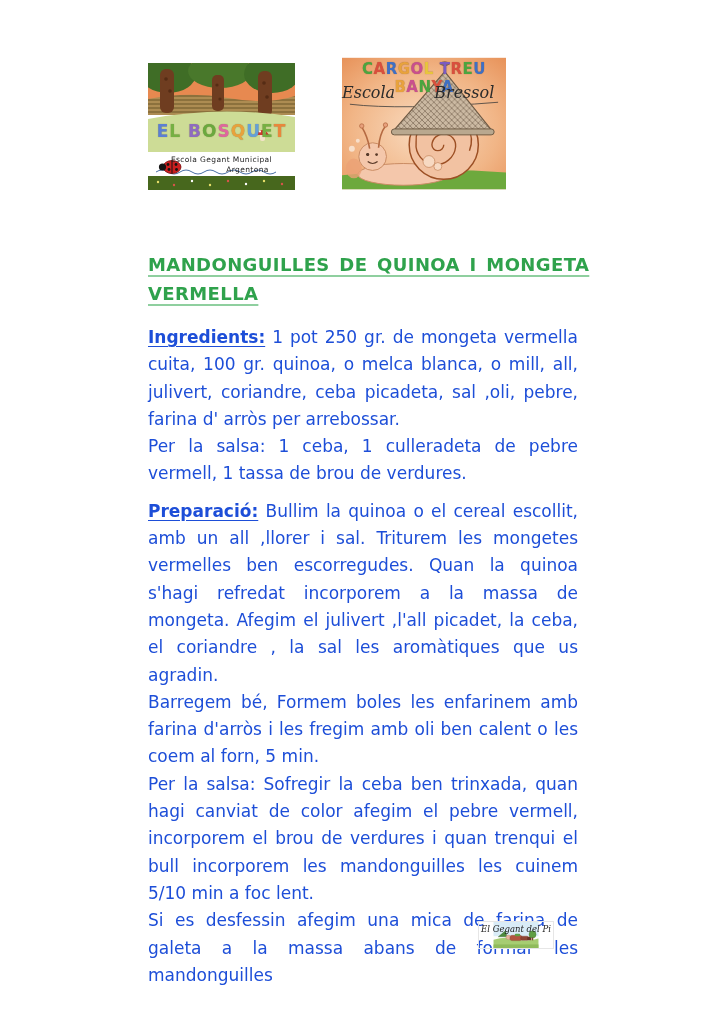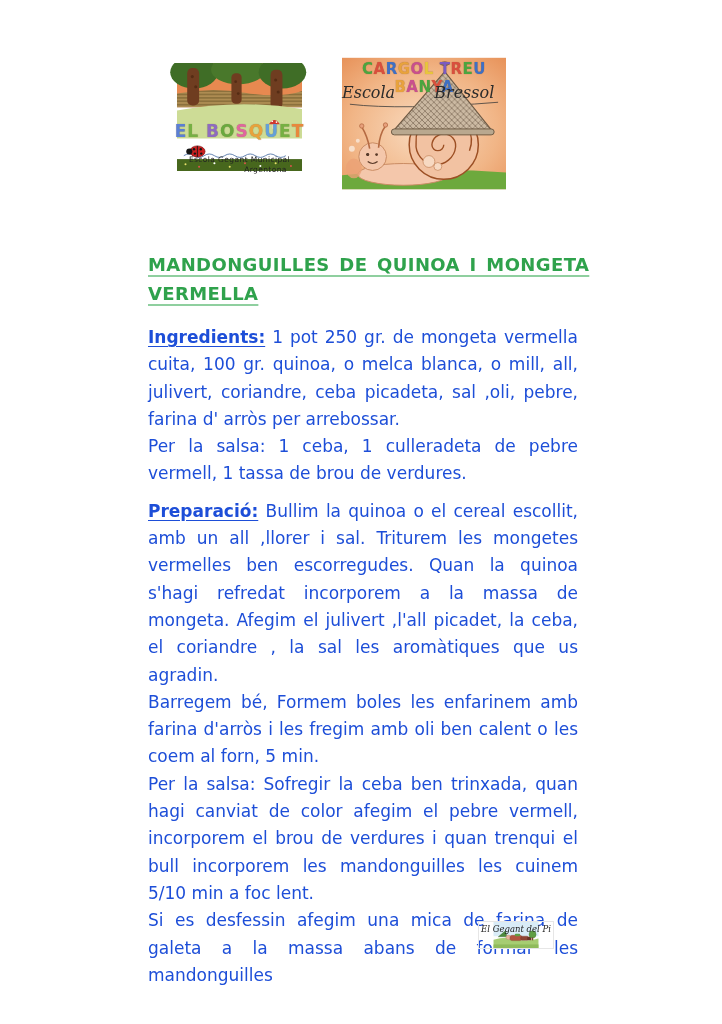--- a/index.html
+++ b/index.html
@@ -3,21 +3,21 @@
 <meta charset="utf-8">
 <style>
   html,body{margin:0;padding:0;background:#ffffff;}
   .page{
     position:relative;width:722px;height:1024px;background:#ffffff;
     font-family:"DejaVu Sans", sans-serif;overflow:hidden;
   }
   
   .logo{position:absolute;}
   .logo svg{position:absolute;inset:0;width:100%;height:100%;display:block;}
-  .logo-left{left:148px;top:63px;width:147px;height:108px;margin-left:18px;}
+  .logo-left{left:148px;top:63px;width:147px;height:127px;}
   .logo-right{left:342px;top:57px;width:164px;height:133px;}
 
   .bq-letters{
     position:absolute;left:0;right:0;top:58px;text-align:center;
     font-size:17px;font-weight:bold;letter-spacing:1px;
     text-shadow:0 0 1px rgba(60,40,10,.45);
   }
   .bq-line1{
     position:absolute;left:0;right:0;top:92px;text-align:center;
     font-size:7.5px;color:#222;letter-spacing:.4px;

